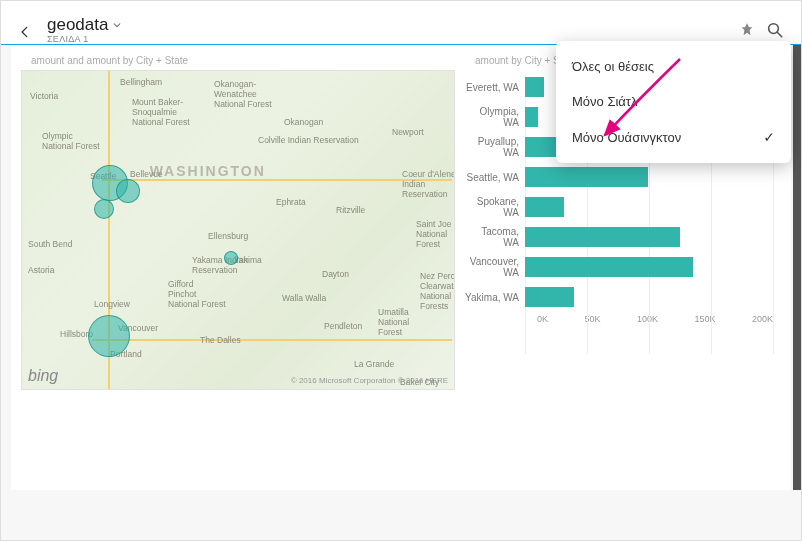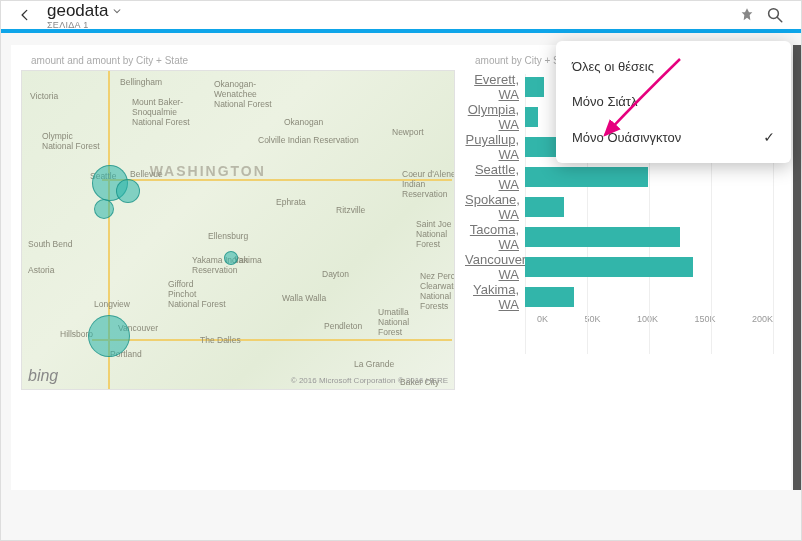--- a/index.html
+++ b/index.html
@@ -1,20 +1,20 @@
 <!DOCTYPE html>
 <html><head>
 <meta charset="utf-8">
 <style>
   * { box-sizing: border-box; margin: 0; padding: 0; }
   html, body { width: 802px; height: 541px; font-family: "Segoe UI", Arial, sans-serif; background: #fff; overflow: hidden; }
   .app { width: 802px; height: 541px; position: relative; background: #f7f7f7; border: 1px solid #ddd; }
 
   
-  .header { height: 32px; background: #fff; display: flex; align-items: center; padding: 0 12px; border-bottom: 4px solid #0ea5e9; position: relative; z-index: 5; }
+  .header { height: 44px; background: #fff; display: flex; align-items: flex-end; padding: 0 12px; border-bottom: 1px solid #0ea5e9; position: relative; z-index: 5; }
   .back-btn { width: 24px; height: 24px; display: flex; align-items: center; justify-content: center; cursor: pointer; color: #333; margin-right: 10px; }
   .title-wrap { display: flex; flex-direction: column; }
   .title-row { display: flex; align-items: center; gap: 4px; }
   .title { font-size: 17px; color: #222; font-weight: 400; }
   .chev { color: #666; }
   .subtitle { font-size: 9px; color: #888; letter-spacing: 0.3px; margin-top: -1px; }
   .header-spacer { flex: 1; }
   .pin-btn, .search-btn { width: 28px; height: 28px; display: flex; align-items: center; justify-content: center; cursor: pointer; color: #555; }
 
   
@@ -34,21 +34,21 @@
   .b2{ width:24px;height:24px;left:94px;top:108px;}
   .b3{ width:20px;height:20px;left:72px;top:128px;}
   .b4{ width:14px;height:14px;left:202px;top:180px;}
   .b5{ width:42px;height:42px;left:66px;top:244px;}
   .bing { position:absolute; left:6px; bottom:4px; font-size:16px; font-style:italic; color:#888;}
   .mapcopy { position:absolute; right:6px; bottom:4px; font-size:8px; color:#999;}
 
   
   .bars { position:relative; height: 310px; margin-top:4px; }
   .bar-row { display:flex; align-items:center; height: 26px; margin-bottom: 4px; }
-  .bar-label { width: 60px; font-size: 13px; color:#777; text-align:right; padding-right:6px;text-decoration:underline; }
+  .bar-label { width: 60px; font-size: 10px; color:#777; text-align:right; padding-right:6px; }
   .bar-track { flex:1; position:relative; height: 20px; }
   .bar { height:20px; background:#32b5aa; }
   .axis { display:flex; margin-left:60px; font-size:9px; color:#999; justify-content:space-between; padding-right:10px; margin-top:4px;padding-left:12px;}
   .gridlines { position:absolute; left:60px; right:10px; top:0; bottom:30px; pointer-events:none;}
   .gridline { position:absolute; top:0; bottom:0; width:1px; background:#eee;}
 
   
   .footer { position:absolute; left:0; right:0; bottom:0; height:40px; background:#f7f7f7; display:flex; align-items:center; padding:0 10px; border-top:1px solid #e8e8e8;}
   .nav-prev,.nav-next{ width:22px; height:22px; display:flex; align-items:center; justify-content:center; color:#bbb; cursor:default;}
   .tab { background:#fff; border:1px solid #e0e0e0; border-bottom:3px solid #f0c419; padding:6px 14px; font-size:11px; color:#555; margin-left:8px; cursor:pointer;}

